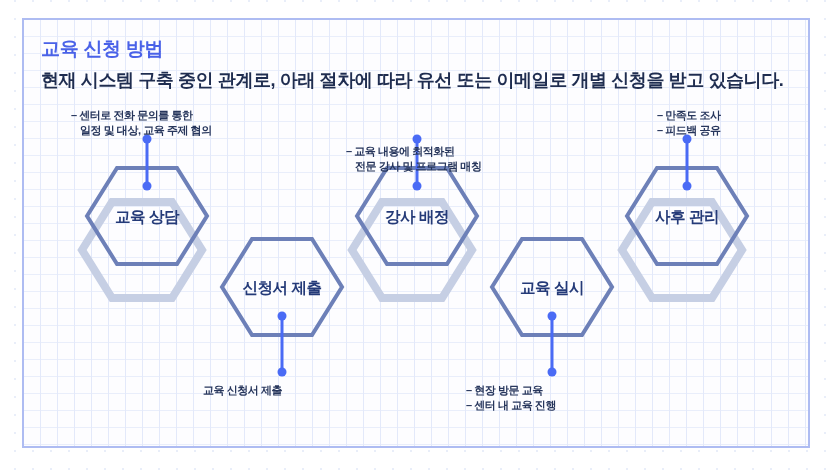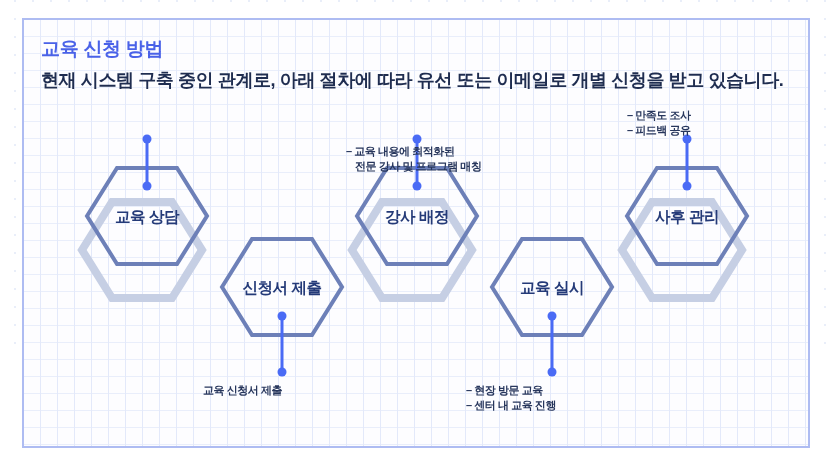--- a/index.html
+++ b/index.html
@@ -12,21 +12,21 @@
     height: 470px;
     font-family: "Liberation Sans", sans-serif;
     overflow: hidden;
     position: relative;
   }
 
   
   #page {
     position: absolute;
     left: 0; top: 0;
-    width: 835px; height: 358px;
+    width: 835px; height: 470px;
     background-color: #ffffff;
     background-image:
       radial-gradient(circle, #e9eef9 1px, transparent 1px);
     background-size: 18px 18px;
     background-position: 6px 10px;
   }
 
   
   #card {
     position: absolute;
@@ -167,27 +167,31 @@
       </g>
 
       <g>
         <line x1="663" y1="118" x2="663" y2="166" stroke="#4a6bf5" stroke-width="3"></line>
         <circle cx="663" cy="119" r="4.5" fill="#4a6bf5"></circle>
         <circle cx="663" cy="166" r="4.5" fill="#4a6bf5"></circle>
       </g>
 
     </svg>
 
+    <div class="note" style="left:47px; top:88px;">
+      <span class="ln">– 센터로 전화 문의를 통한</span>
+      <span class="ln ind">일정 및 대상, 교육 주제 협의</span>
+    </div>
 
     <div class="note" style="left:322px; top:76px;margin-top:48px;">
       <span class="ln">– 교육 내용에 최적화된</span>
       <span class="ln ind">전문 강사 및 프로그램 매칭</span>
     </div>
 
-    <div class="note" style="left:603px; top:88px;">
+    <div class="note" style="left:633px; top:88px;">
       <span class="ln">– 만족도 조사</span>
       <span class="ln">– 피드백 공유</span>
     </div>
 
     <div class="note" style="left:170px; top:363px;">
       <span class="ln ind">교육 신청서 제출</span>
     </div>
 
     <div class="note" style="left:442px; top:363px;">
       <span class="ln">– 현장 방문 교육</span>

